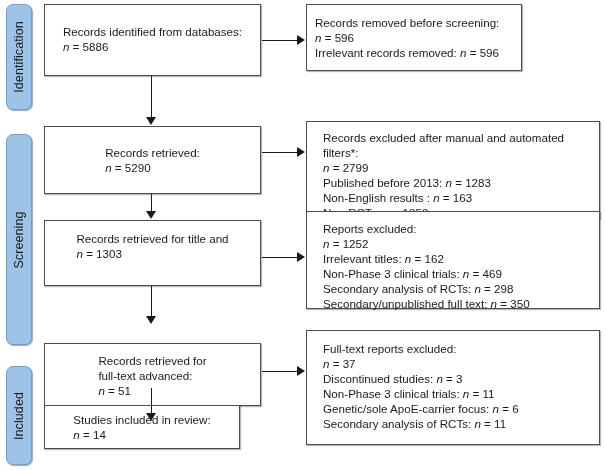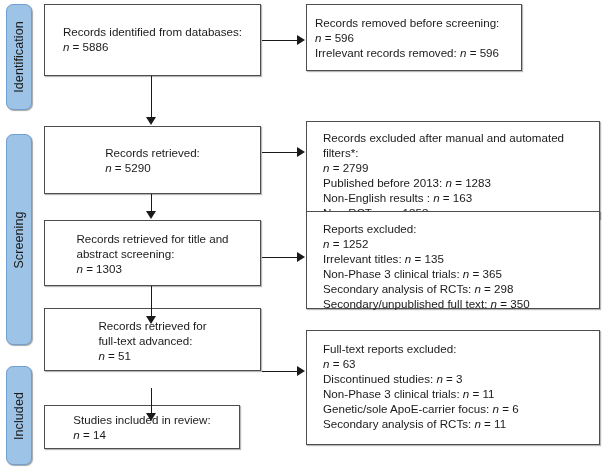--- a/index.html
+++ b/index.html
@@ -141,27 +141,26 @@
         <div class="line"><span>Records retrieved:</span></div>
         <div class="line"><span class="italic-n">n</span><span> = 5290</span></div>
       </span>
     </div>
   </div>
 
   <div class="flow-box left-box" style="left:44px; top:220px; width:217px; height:66px;">
     <div class="box-text" style="top:10px;">
       <span class="inner">
         <div class="line"><span>Records retrieved for title and</span></div>
-        <div class="line"><span>abstract screening:</span></div>
         <div class="line"><span class="italic-n">n</span><span> = 1303</span></div>
       </span>
     </div>
   </div>
 
-  <div class="flow-box left-box" style="left:44px; top:308px; width:217px; height:63px;">
+  <div class="flow-box left-box" style="left:44px; top:343px; width:217px; height:63px;">
     <div class="box-text" style="top:9px;">
       <span class="inner">
         <div class="line"><span>Records retrieved for</span></div>
         <div class="line"><span>full-text advanced:</span></div>
         <div class="line"><span class="italic-n">n</span><span> = 51</span></div>
       </span>
     </div>
   </div>
 
   <div class="flow-box left-box" style="left:44px; top:405px; width:196px; height:44px;">
@@ -194,33 +193,33 @@
         <div class="line"><span>Non-RCTs: </span><span class="italic-n">n</span><span> = 1353</span></div>
       </span>
     </div>
   </div>
 
   <div class="flow-box right-box" style="left:306px; top:211px; width:294px; height:98px;">
     <div class="box-text" style="top:9px; padding-left:16px;">
       <span class="inner">
         <div class="line"><span>Reports excluded:</span></div>
         <div class="line"><span class="italic-n">n</span><span> = 1252</span></div>
-        <div class="line"><span>Irrelevant titles: </span><span class="italic-n">n</span><span> = 135</span></div>
-        <div class="line"><span>Non-Phase 3 clinical trials: </span><span class="italic-n">n</span><span> = 365</span></div>
+        <div class="line"><span>Irrelevant titles: </span><span class="italic-n">n</span><span> = 162</span></div>
+        <div class="line"><span>Non-Phase 3 clinical trials: </span><span class="italic-n">n</span><span> = 469</span></div>
         <div class="line"><span>Secondary analysis of RCTs: </span><span class="italic-n">n</span><span> = 298</span></div>
         <div class="line"><span>Secondary/unpublished full text: </span><span class="italic-n">n</span><span> = 350</span></div>
       </span>
     </div>
   </div>
 
   <div class="flow-box right-box" style="left:306px; top:330px; width:294px; height:115px;">
     <div class="box-text" style="top:10px; padding-left:16px;">
       <span class="inner">
         <div class="line"><span>Full-text reports excluded:</span></div>
-        <div class="line"><span class="italic-n">n</span><span> = 63</span></div>
+        <div class="line"><span class="italic-n">n</span><span> = 37</span></div>
         <div class="line"><span>Discontinued studies: </span><span class="italic-n">n</span><span> = 3</span></div>
         <div class="line"><span>Non-Phase 3 clinical trials: </span><span class="italic-n">n</span><span> = 11</span></div>
         <div class="line"><span>Genetic/sole ApoE-carrier focus: </span><span class="italic-n">n</span><span> = 6</span></div>
         <div class="line"><span>Secondary analysis of RCTs: </span><span class="italic-n">n</span><span> = 11</span></div>
       </span>
     </div>
   </div>
 
   <div class="conn">
     <div class="conn-line-v" style="left:151px; top:76px; height:42px;"></div>

